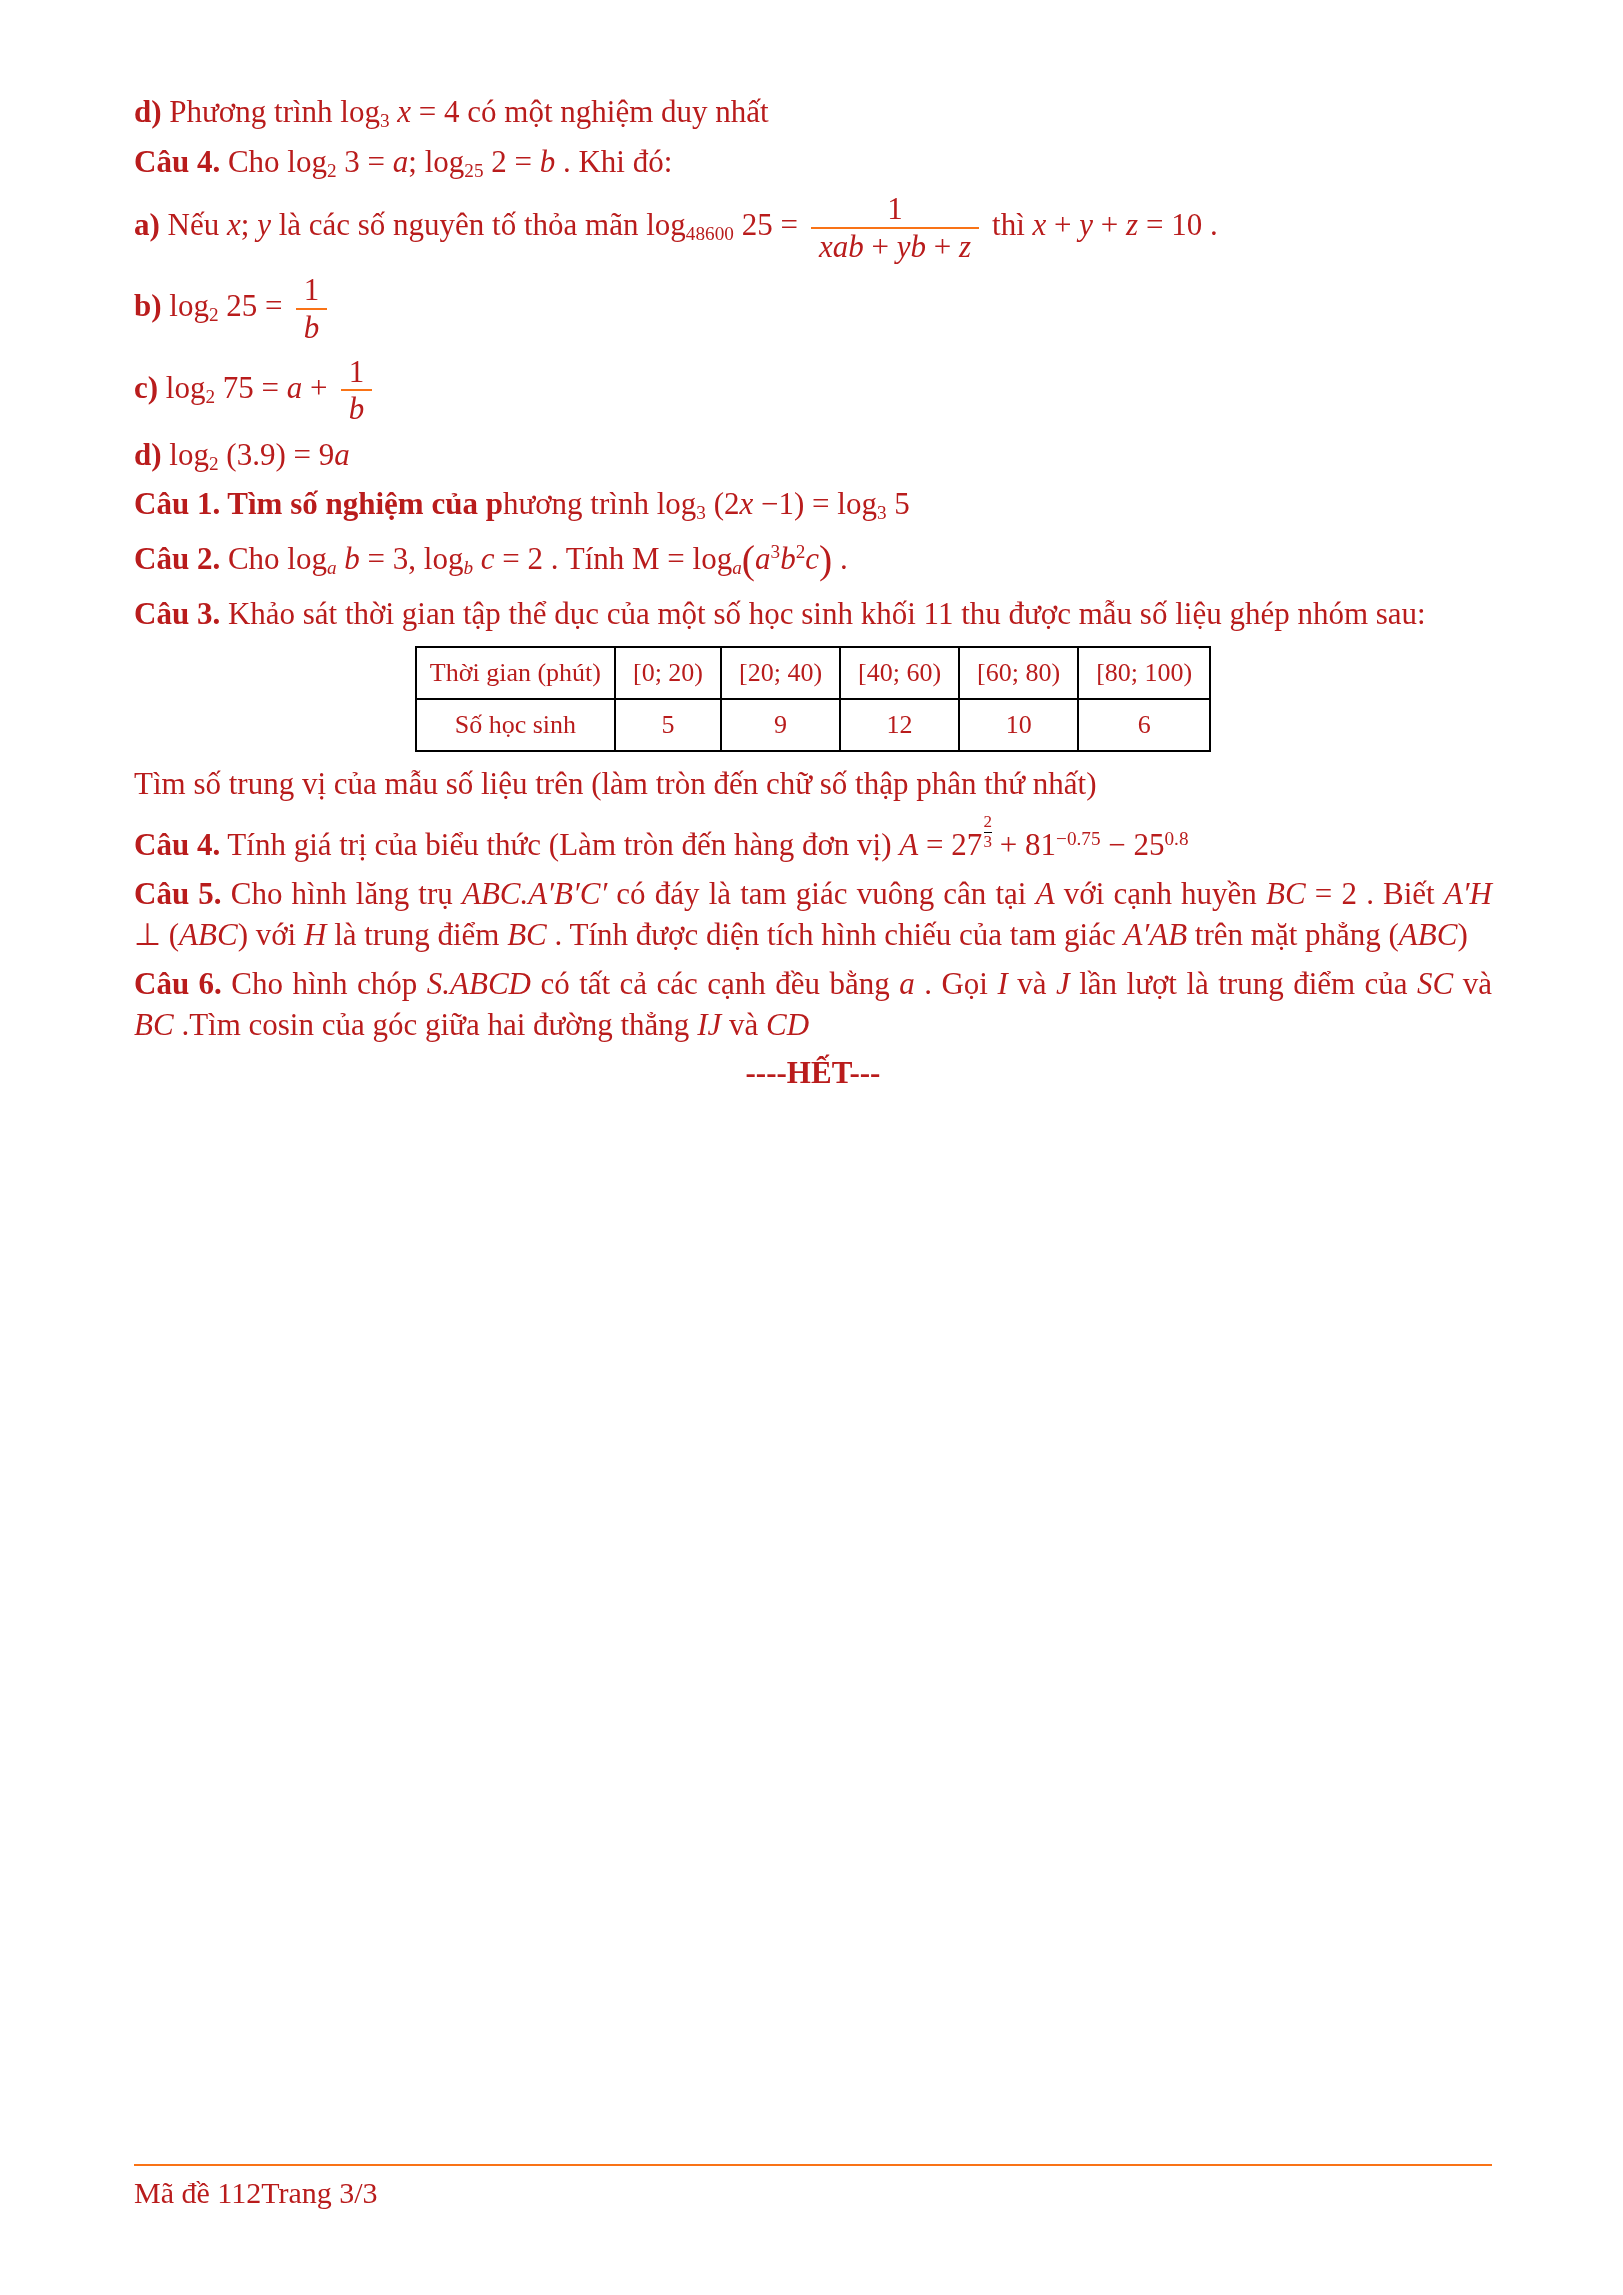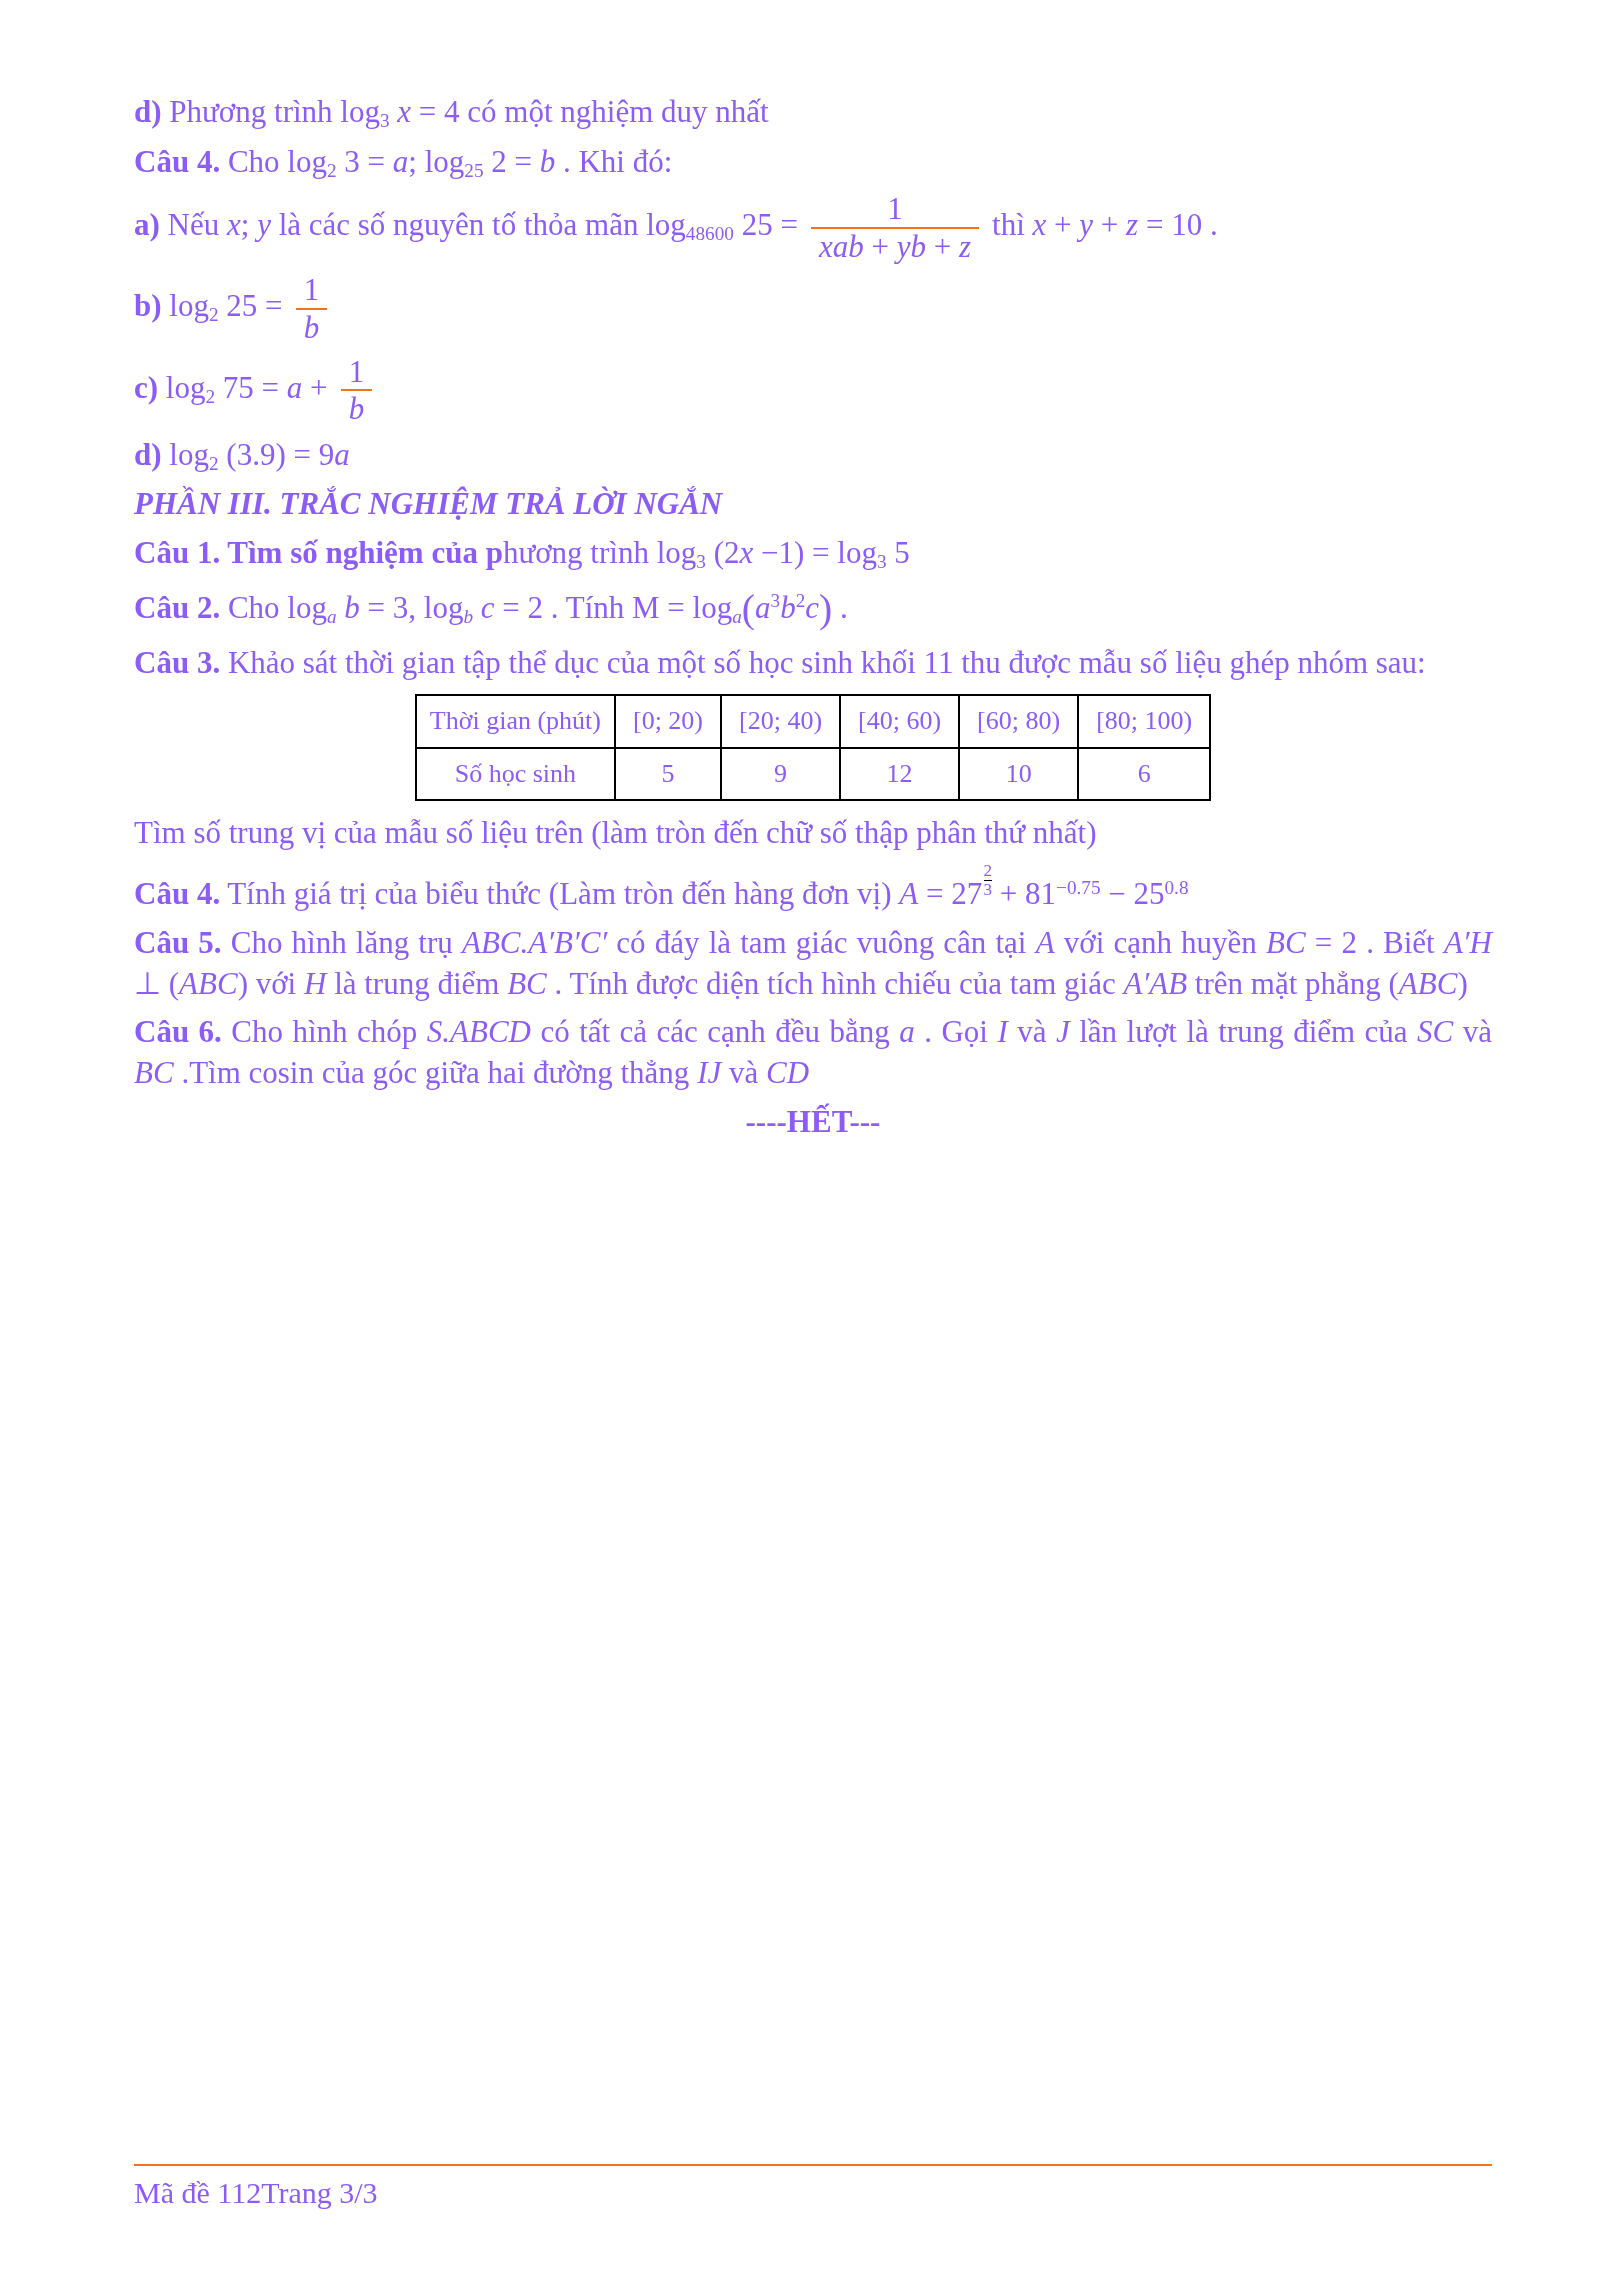--- a/index.html
+++ b/index.html
@@ -1,21 +1,21 @@
 <!DOCTYPE html>
 <html style="font-size:10.5px"><head>
 <meta charset="utf-8">
 <style>
   html, body { margin: 0; padding: 0; background: #ffffff; }
   .page {
     position: relative;
     width: 1623px;
     height: 2295px;
     background: #ffffff;
-    color: #8b5cf6;
+    color: #b91c1c;
     font-family: "Liberation Serif", serif;
     font-size: 31px;
     line-height: 1.32;
     overflow: hidden;
   }
   .content {
     padding: 92px 131px 0 134px;
   }
   .content p { margin: 0 0 7.9px 0; }
   .indent { margin-left: 41px; }
@@ -92,21 +92,20 @@
     <p><span class="tk-b">Câu 4.</span><span class="tk-r"> Cho </span><span class="tk-r">log</span><span class="tk-sub">2</span><span class="tk-r"> 3 = </span><span class="tk-i">a</span><span class="tk-r">; </span><span class="tk-r">log</span><span class="tk-sub">25</span><span class="tk-r"> 2 = </span><span class="tk-i">b</span><span class="tk-r"> . Khi đó:</span></p>
 
     <p class="indent"><span class="tk-b">a)</span><span class="tk-r"> Nếu </span><span class="tk-i">x</span><span class="tk-r">; </span><span class="tk-i">y</span><span class="tk-r"> là các số nguyên tố thỏa mãn </span><span class="tk-r">log</span><span class="tk-sub">48600</span><span class="tk-r"> 25 = </span><span class="frac"><span class="num"><span class="tk-r">1</span></span><span class="den"><span class="tk-i">xab</span><span class="tk-r"> + </span><span class="tk-i">yb</span><span class="tk-r"> + </span><span class="tk-i">z</span></span></span><span class="tk-r"> thì  </span><span class="tk-i">x</span><span class="tk-r"> + </span><span class="tk-i">y</span><span class="tk-r"> + </span><span class="tk-i">z</span><span class="tk-r"> = 10 .</span></p>
 
     <p class="indent"><span class="tk-b">b)</span><span class="tk-r"> log</span><span class="tk-sub">2</span><span class="tk-r"> 25 = </span><span class="frac"><span class="num"><span class="tk-r">1</span></span><span class="den"><span class="tk-i">b</span></span></span></p>
 
     <p class="indent"><span class="tk-b">c)</span><span class="tk-r"> log</span><span class="tk-sub">2</span><span class="tk-r"> 75 = </span><span class="tk-i">a</span><span class="tk-r"> + </span><span class="frac"><span class="num"><span class="tk-r">1</span></span><span class="den"><span class="tk-i">b</span></span></span></p>
 
     <p class="indent"><span class="tk-b">d)</span><span class="tk-r"> log</span><span class="tk-sub">2</span><span class="tk-r"> (3.9) = 9</span><span class="tk-i">a</span></p>
 
-    <p class="heading"><span class="tk-bi">PHẦN III. TRẮC NGHIỆM TRẢ LỜI NGẮN</span></p>
 
     <p><span class="tk-b">Câu 1.  Tìm số nghiệm của p</span><span class="tk-r">hương trình </span><span class="tk-r">log</span><span class="tk-sub">3</span><span class="tk-r"> (2</span><span class="tk-i">x</span><span class="tk-r"> −1) = </span><span class="tk-r">log</span><span class="tk-sub">3</span><span class="tk-r"> 5</span></p>
 
     <p><span class="tk-b">Câu 2.</span><span class="tk-r"> Cho </span><span class="tk-r">log</span><span class="tk-subi">a</span><span class="tk-i"> b</span><span class="tk-r"> = 3, </span><span class="tk-r">log</span><span class="tk-subi">b</span><span class="tk-i"> c</span><span class="tk-r"> = 2 . Tính  M = </span><span class="tk-r">log</span><span class="tk-subi">a</span><span class="tk-big">(</span><span class="tk-i">a</span><span class="tk-sup">3</span><span class="tk-i">b</span><span class="tk-sup">2</span><span class="tk-i">c</span><span class="tk-big">)</span><span class="tk-r"> .</span></p>
 
     <p><span class="tk-b">Câu 3.</span><span class="tk-r"> Khảo sát thời gian tập thể dục của một số học sinh khối 11 thu được mẫu số liệu ghép nhóm sau:</span></p>
 
     <table class="data-table">
       <tbody>
           <tr>

